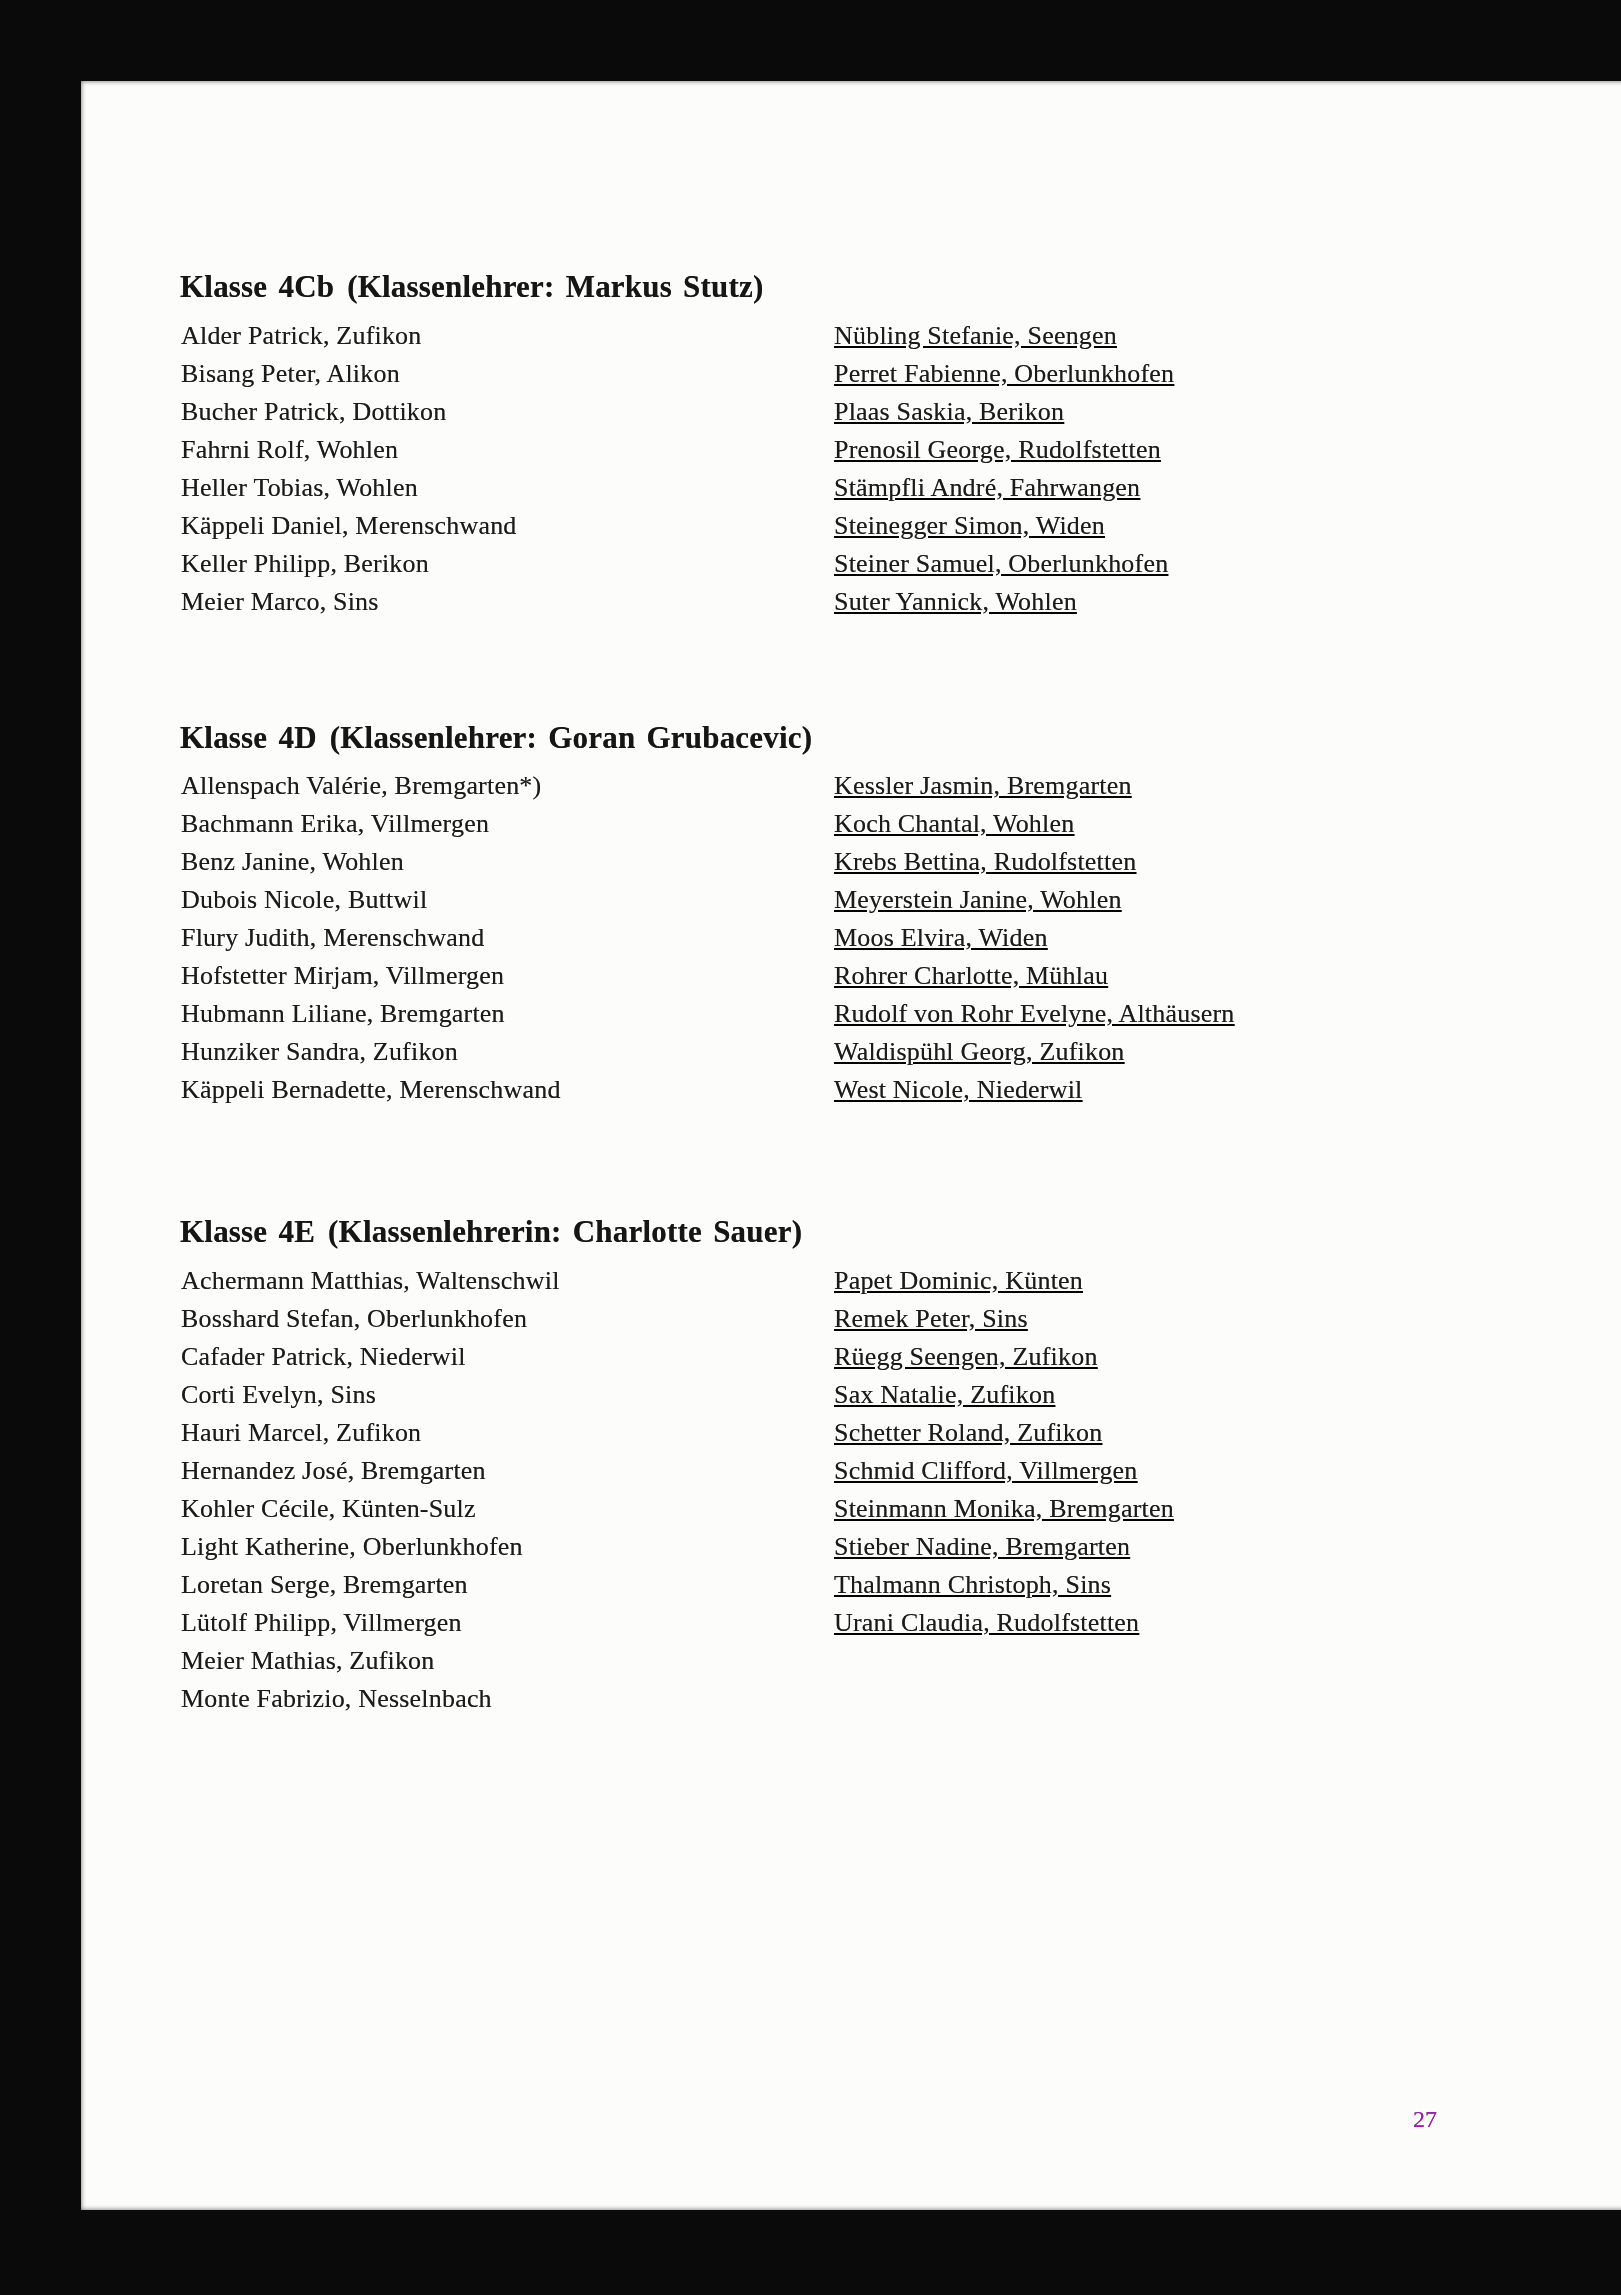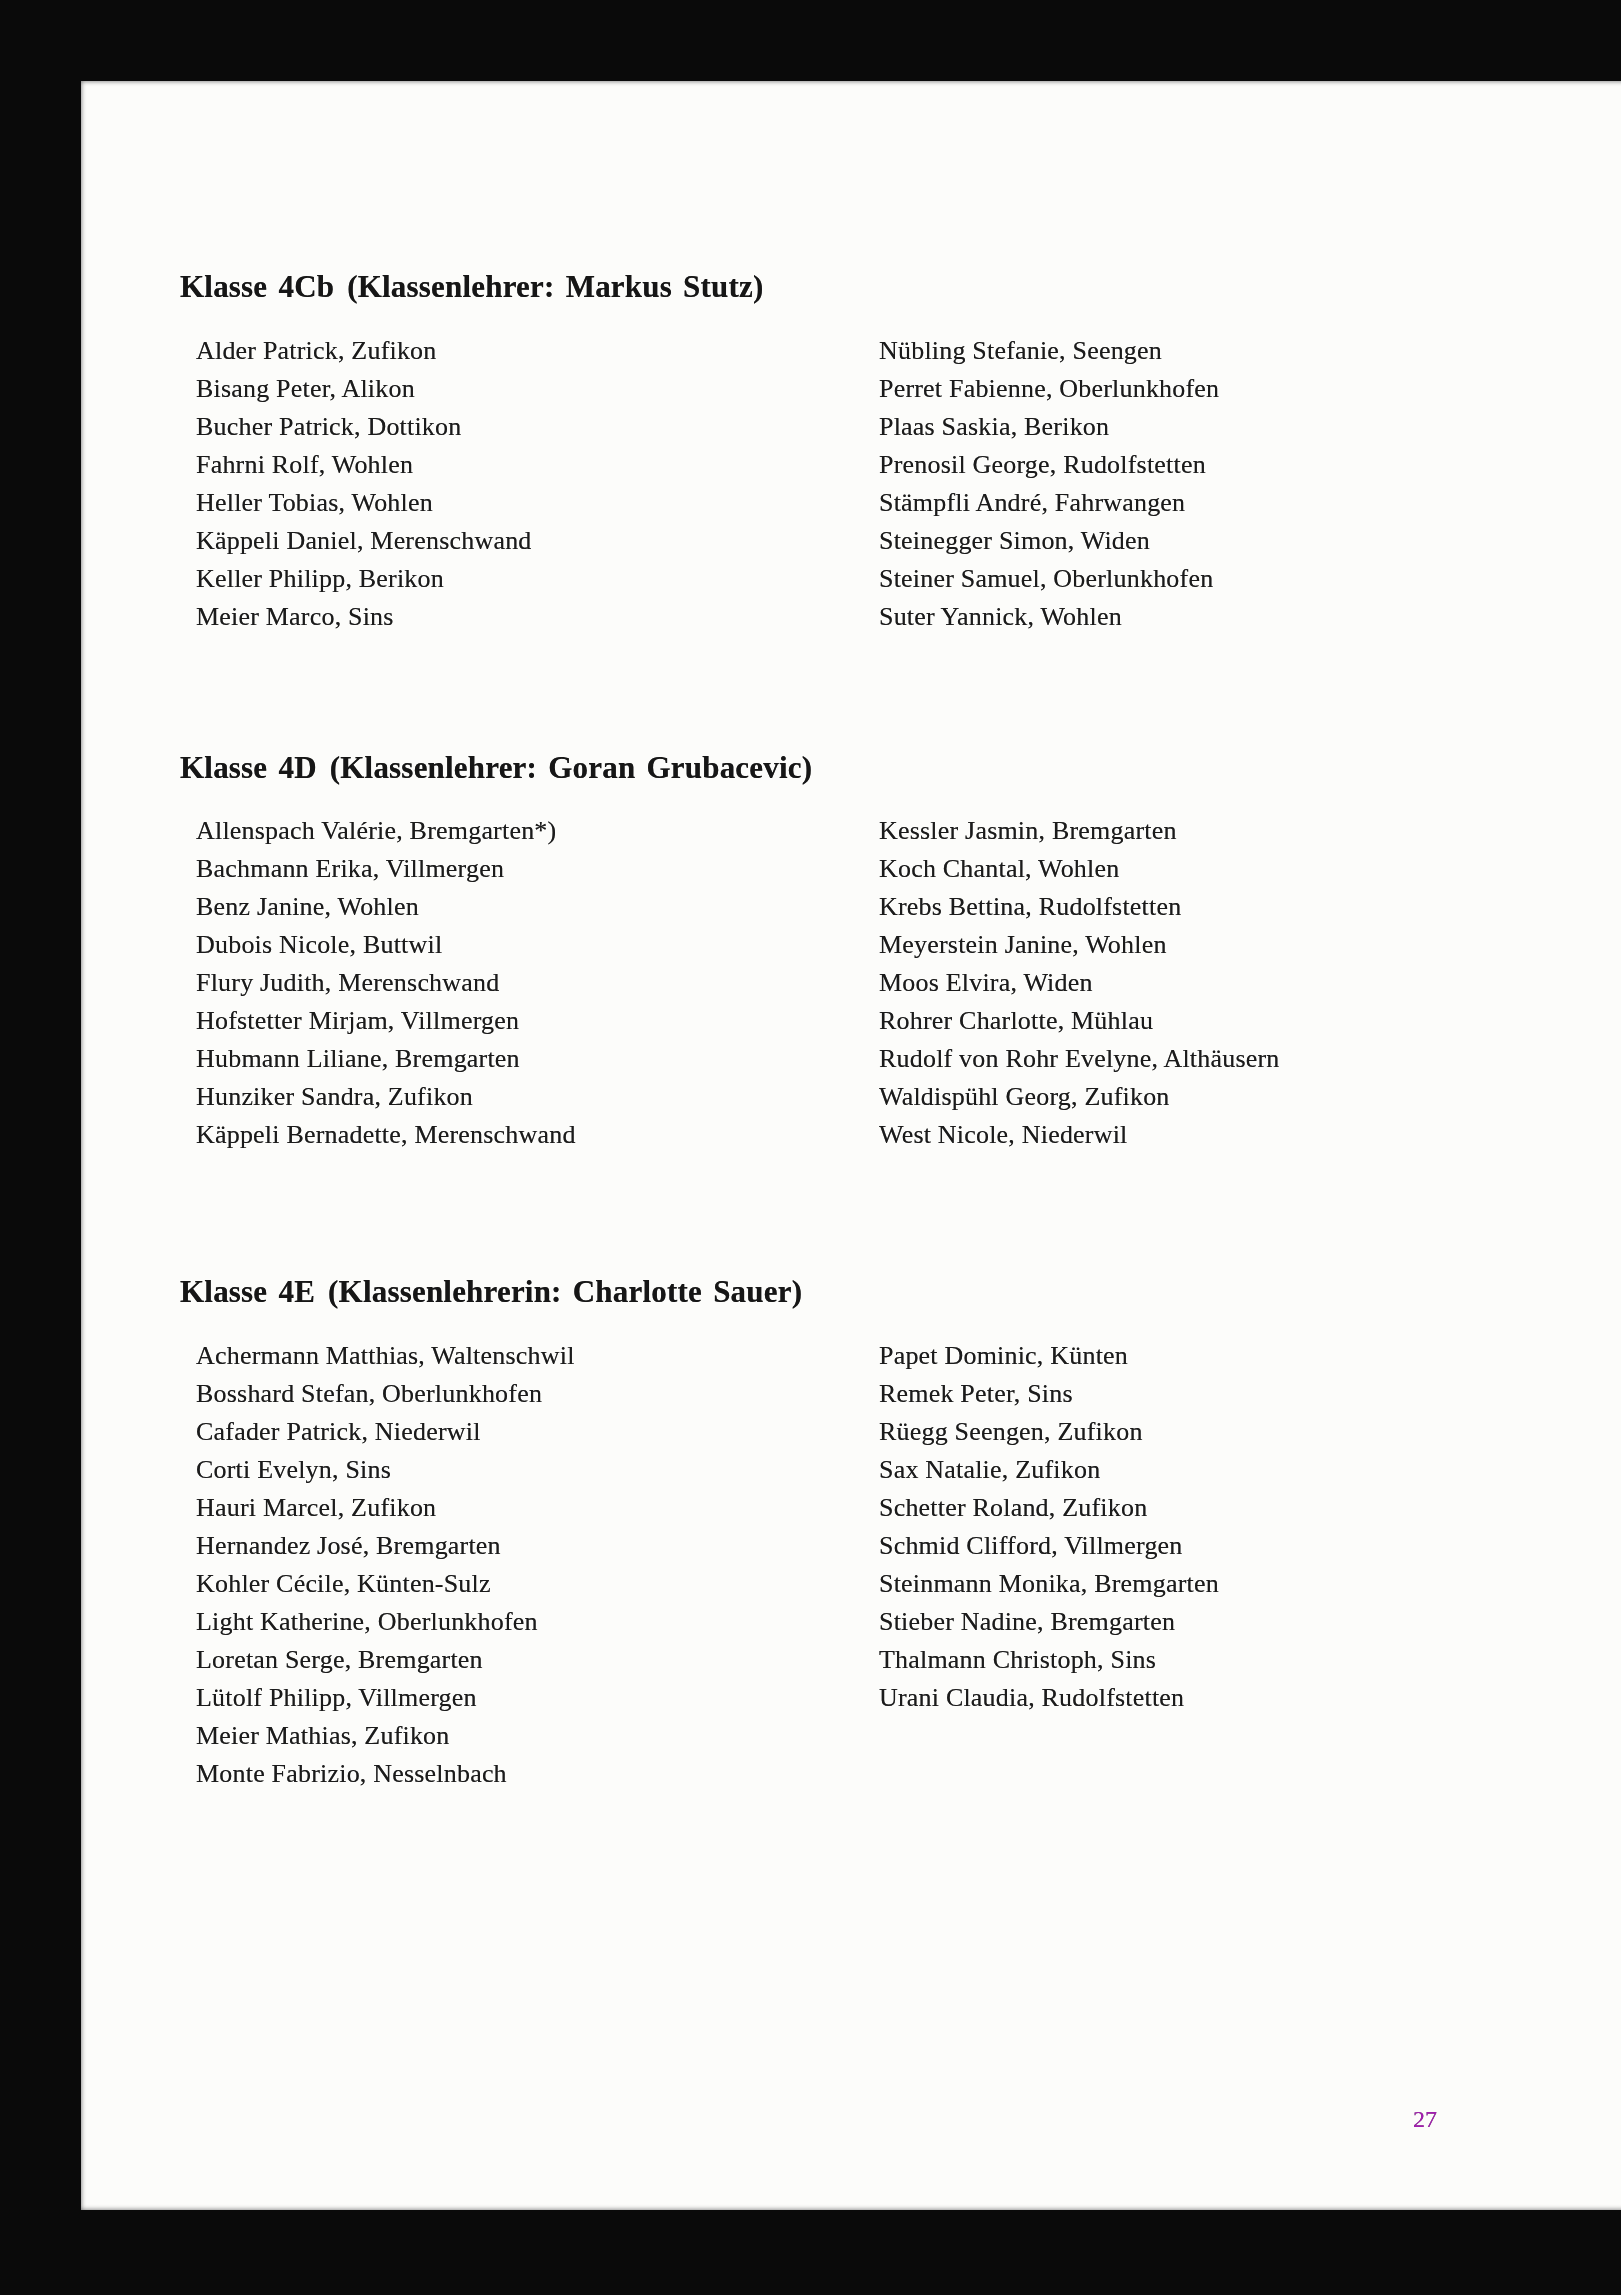--- a/index.html
+++ b/index.html
@@ -46,25 +46,25 @@
     color: #161616;
     letter-spacing: 0.2px;
     word-spacing: 3.2px;
     text-shadow: 0 0 0.5px rgba(22,22,22,0.65);
   }
   .heading .teacher { margin-left: 13px; }
 
   .columns { display: flex; }
   .col {
     list-style: none;
-    margin: 16px;
+    margin: 1px;
     padding: 0;
   }
   .col.left  { width: 651px; flex: 0 0 651px; }
-  .col.right { flex: 1; }
+  .col.right { flex: 1; text-decoration: underline; }
 
   .student {
     font-size: 26px;
     line-height: 38px;
     color: #1b1b1b;
     letter-spacing: 0.2px;
     text-shadow: 0 0 0.5px rgba(27,27,27,0.6);
     white-space: nowrap;
   }
 

